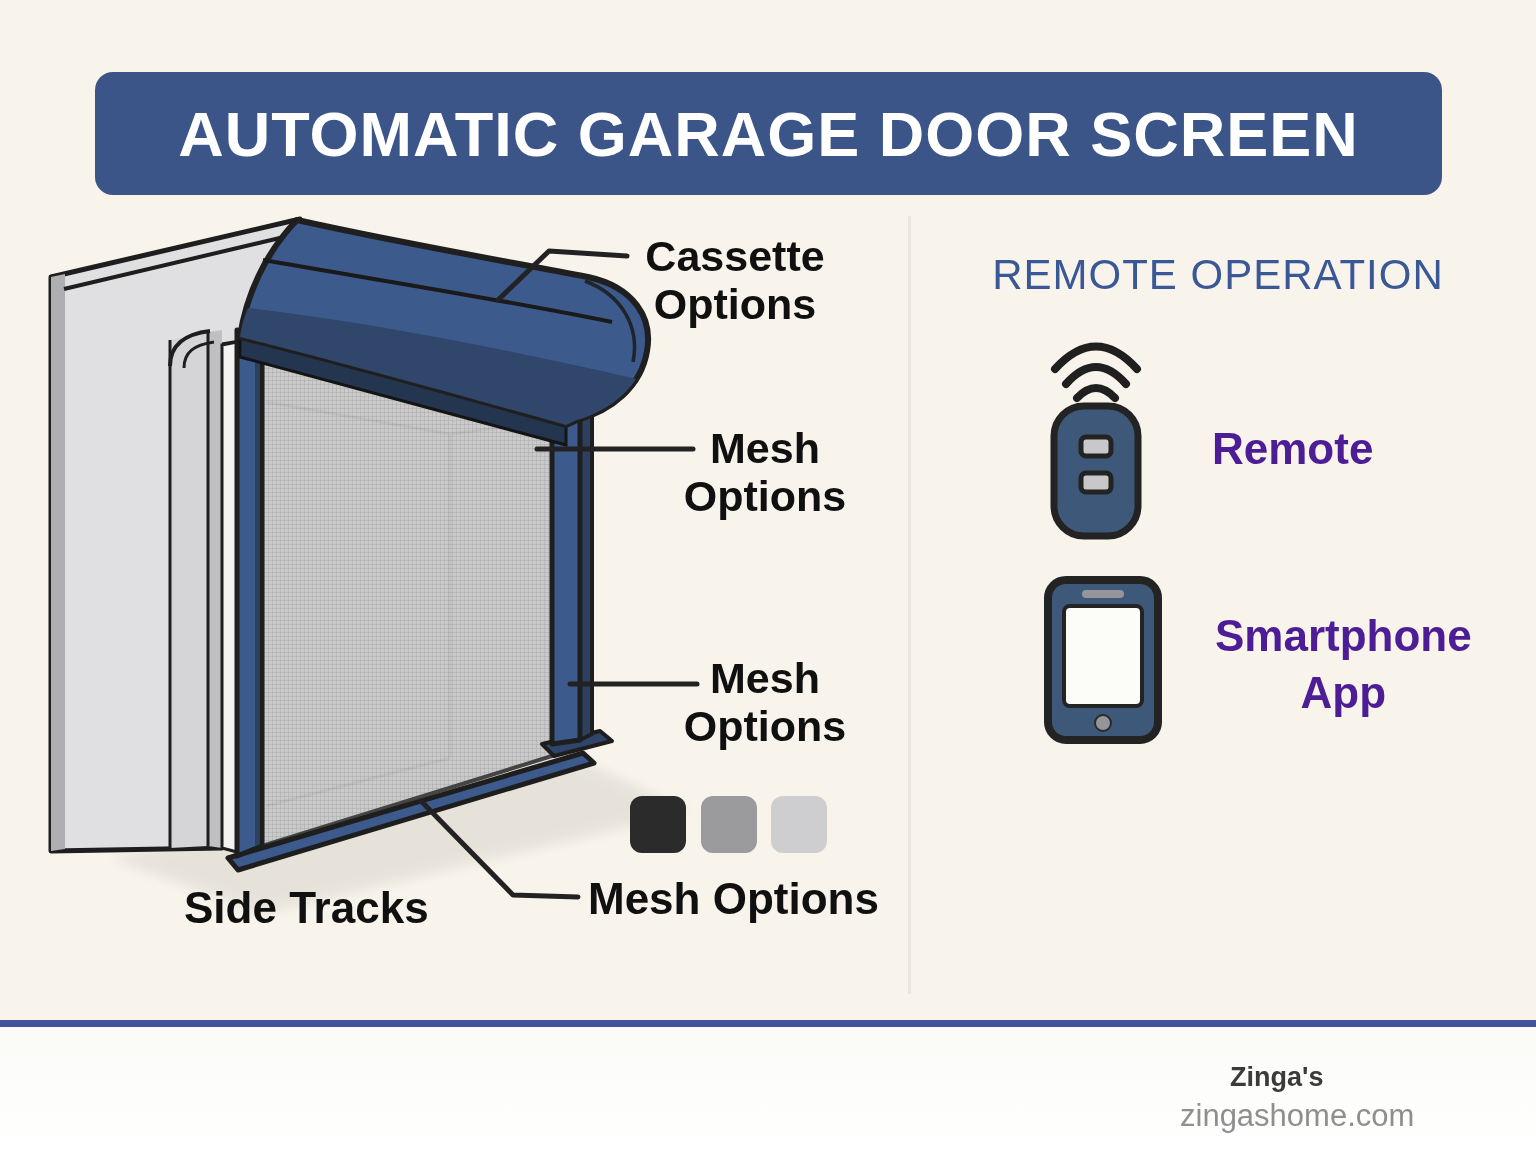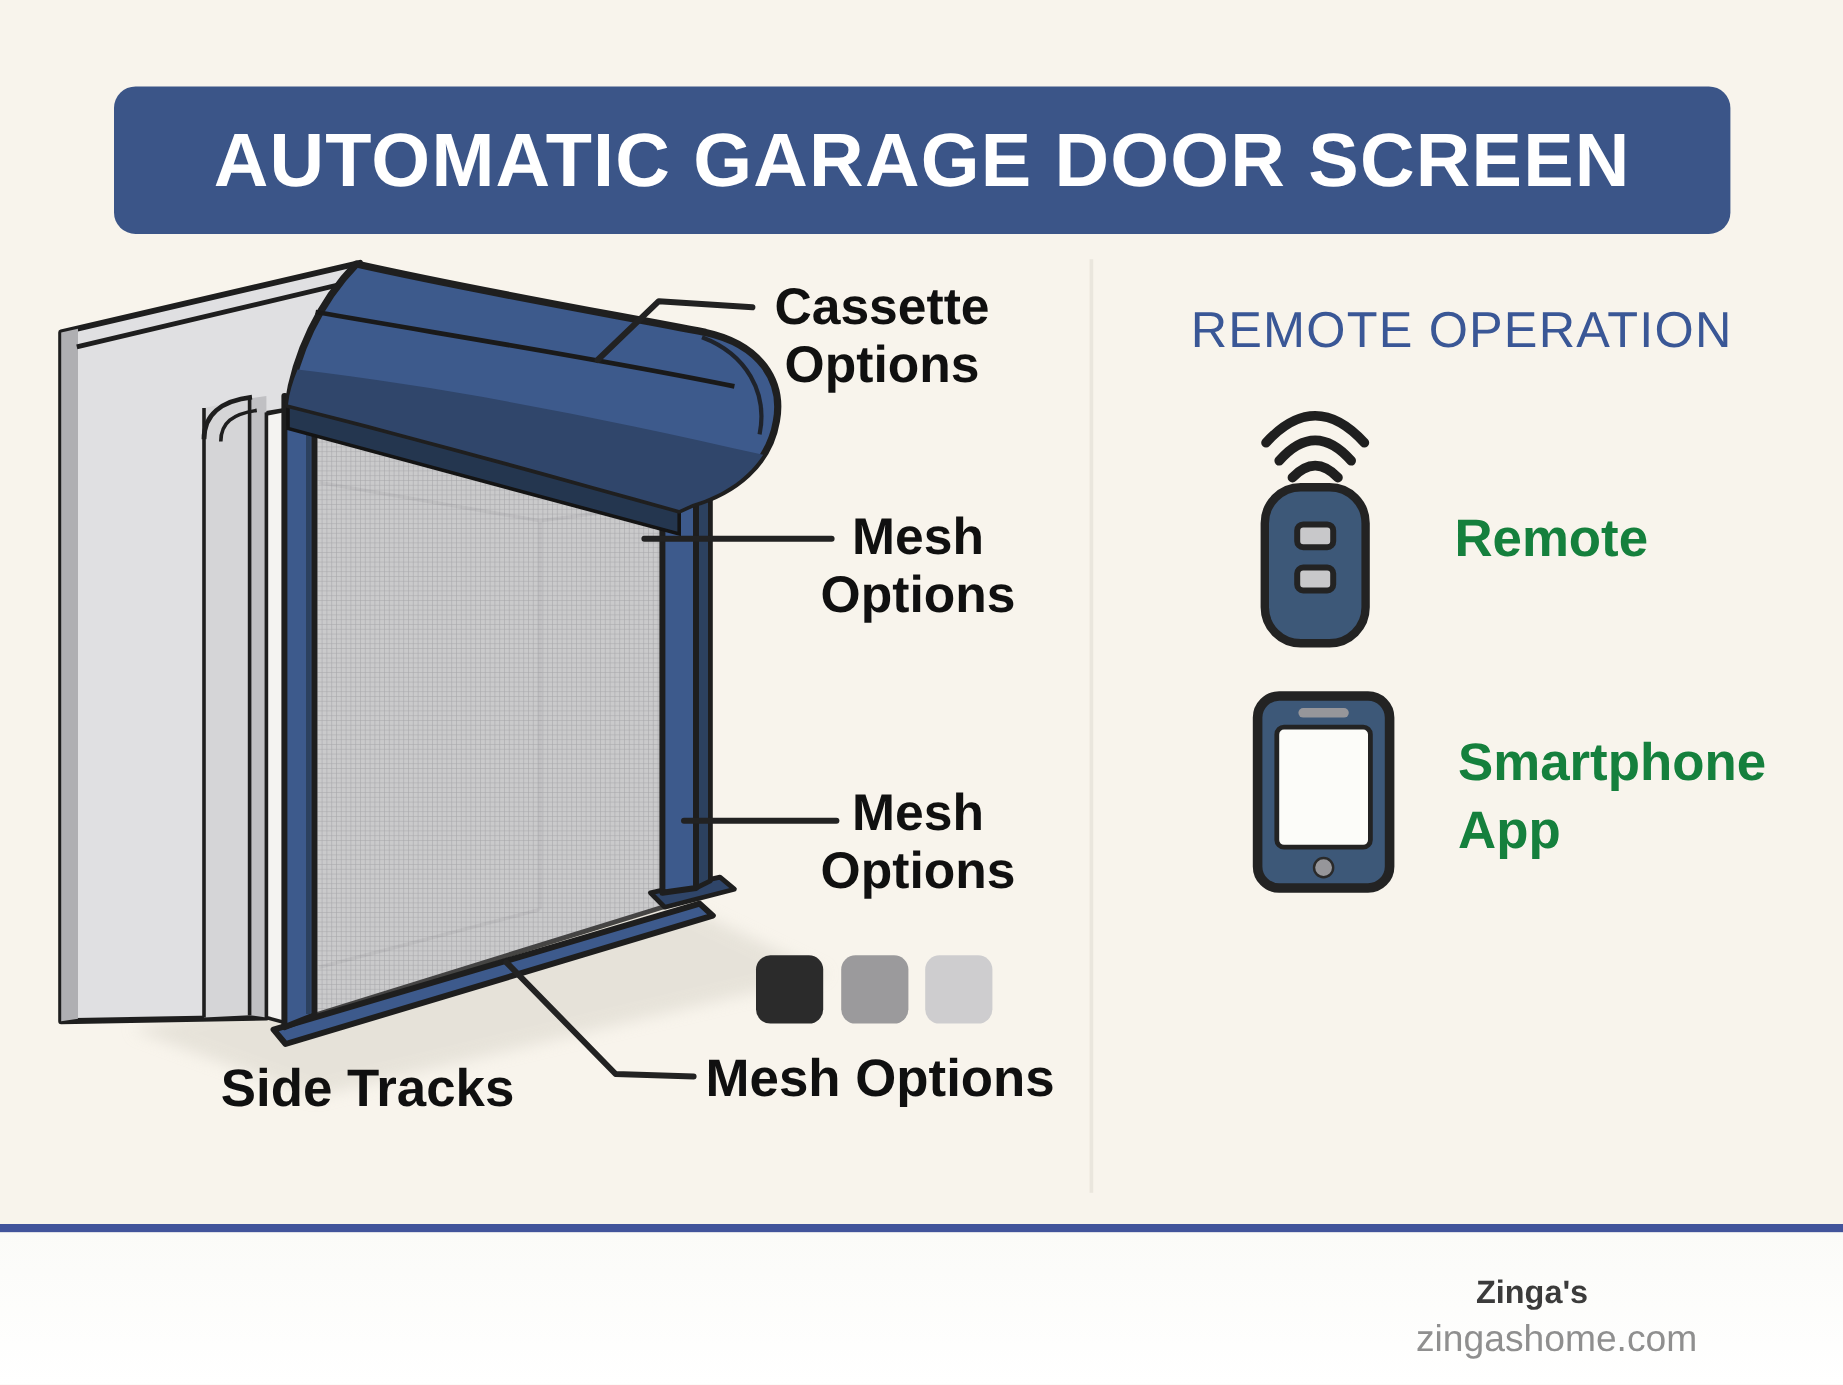--- a/index.html
+++ b/index.html
@@ -24,22 +24,22 @@
     font-size:43px;line-height:48px;text-align:center;
   }
   .lbl.single{text-align:center;font-size:44px;line-height:50px;white-space:nowrap;}
   
   .remote-heading{
     position:absolute;left:968px;top:251px;width:500px;text-align:center;
     color:#3A5796;font-size:42px;font-weight:normal;letter-spacing:1px;
     white-space:nowrap;
   }
   .item-label{
-    position:absolute;color:#15803d;font-weight:bold;
-    font-size:44px;line-height:57px;text-align:left;white-space:nowrap;
+    position:absolute;color:#4c1d95;font-weight:bold;
+    font-size:44px;line-height:57px;text-align:center;white-space:nowrap;
   }
   
   .swatch{
     position:absolute;width:56px;height:57px;border-radius:12px;top:796px;
   }
   
   .v-divider{
     position:absolute;left:908px;top:216px;width:3px;height:778px;
     background:#EAE6DD;
   }

